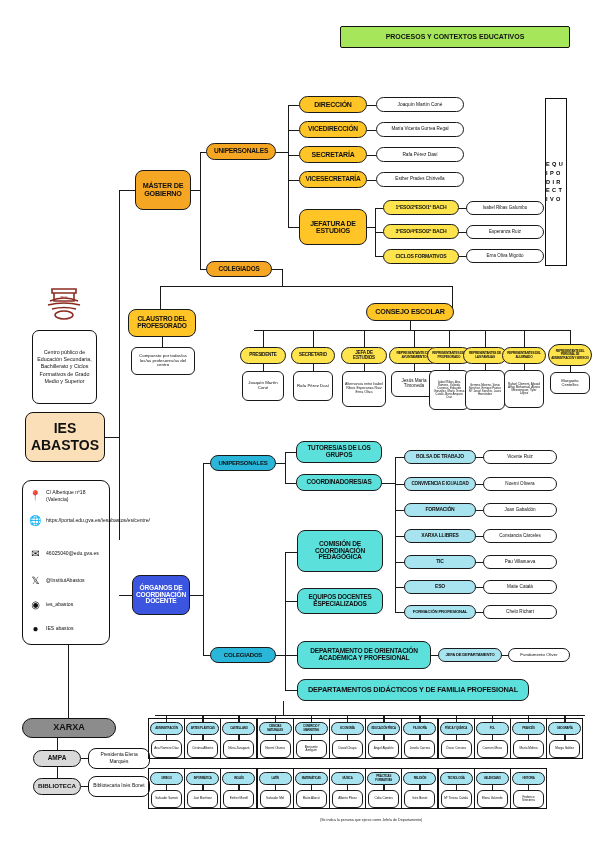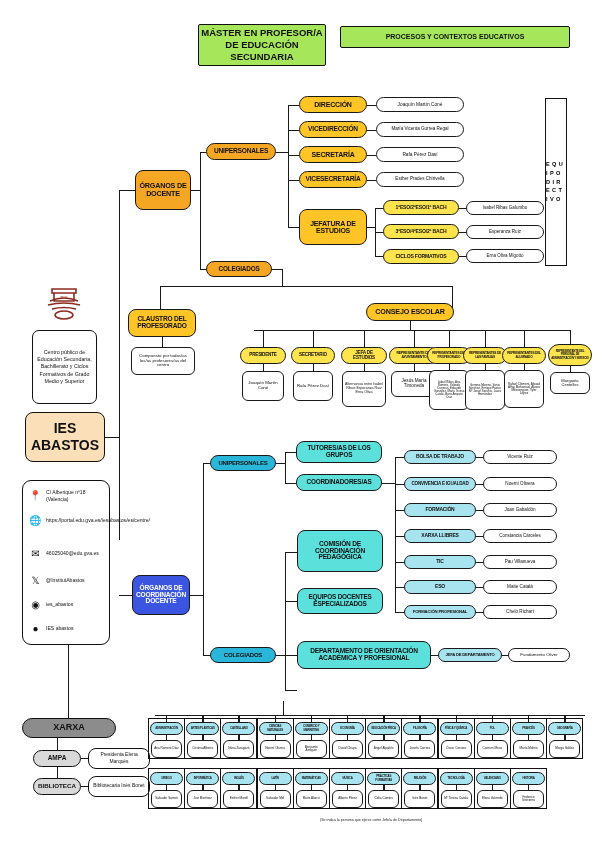--- a/index.html
+++ b/index.html
@@ -117,21 +117,20 @@
            border:1.1px solid #111; border-radius:8px; font-size:4.9px; line-height:1.3; }
 
   #footnote { left: 320px; top: 818px; font-size: 3.6px; color:#222; }
 </style>
 </head>
 <body>
 
 <div id="page">
 
 
-  <div id="title-master" class="node">MÁSTER EN PROFESOR/A DE EDUCACIÓN SECUNDARIA</div>
   <div id="title-topic" class="node">PROCESOS Y CONTEXTOS EDUCATIVOS</div>
 
   <div id="equipo-bar" class="abs">E Q U I P O
 D I R E C T I V O</div>
 
   <div id="crest" class="abs">
     <svg viewBox="0 0 52 52" width="52" height="52">
       <g fill="none" stroke="#8B2B20" stroke-width="1.6">
         <path d="M14 12 h24 v4 h-24 z"></path>
         <path d="M16 16 v8 h20 v-8"></path>
@@ -183,21 +182,21 @@
   <div class="ln lnh" style="left:81px; top:758px; width:8px;"></div>
   <div id="ampa-p" class="node">Presidenta Elena Marqués</div>
   <div id="biblio" class="node">BIBLIOTECA</div>
   <div class="ln lnh" style="left:81px; top:786px; width:8px;"></div>
   <div id="biblio-p" class="node">Bibliotecaria Inés Bonet</div>
 
   <div class="ln lnh" style="left:105px; top:437px; width:14px;"></div>
   <div class="ln lnv" style="left:119px; top:190px; height:350px;"></div>
 
   <div class="ln lnh" style="left:119px; top:190px; width:16px;"></div>
-  <div class="node round8 orange bold" style="left:135px; top:170px; width:56px; height:40px; font-size:7.2px;">ÓRGANOS DE DOCENTE</div>
+  <div class="node round8 orange bold" style="left:135px; top:170px; width:56px; height:40px; font-size:7.2px;">MÁSTER DE GOBIERNO</div>
 
   <div class="ln lnv" style="left:200px; top:152px; height:117px;"></div>
   <div class="ln lnh" style="left:191px; top:190px; width:9px;"></div>
   <div class="ln lnh" style="left:200px; top:152px; width:6px;"></div>
   <div class="ln lnh" style="left:200px; top:269px; width:6px;"></div>
 
   <div class="node pill orange bold" style="left:206px; top:143px; width:70px; height:17px; font-size:6.6px;">UNIPERSONALES</div>
   <div class="ln lnh" style="left:276px; top:152px; width:12px;"></div>
   <div class="ln lnv" style="left:288px; top:105px; height:122px;"></div>
 
@@ -362,20 +361,21 @@
   <div class="node round8 cyan2 bold" style="left:297px; top:588px; width:86px; height:26px; font-size:6.4px;">EQUIPOS DOCENTES ESPECIALIZADOS</div>
 
   <div class="ln lnh" style="left:285px; top:655px; width:12px;"></div>
   <div class="node round8 cyan2 bold" style="left:297px; top:641px; width:134px; height:28px; font-size:6.6px;">DEPARTAMENTO DE ORIENTACIÓN ACADÉMICA Y PROFESIONAL</div>
   <div class="ln lnh" style="left:431px; top:655px; width:7px;"></div>
   <div class="node pill cyanlt bold" style="left:438px; top:648px; width:64px; height:14px; font-size:4.2px;">JEFA DE DEPARTAMENTO</div>
   <div class="ln lnh" style="left:502px; top:655px; width:6px;"></div>
   <div class="node pill white" style="left:508px; top:648px; width:62px; height:14px; font-size:4.4px;">Fundamento Oliver</div>
 
   <div class="ln lnh" style="left:285px; top:690px; width:12px;"></div>
+  <div class="node round8 cyan2 bold" style="left:297px; top:679px; width:232px; height:22px; font-size:7.4px;">DEPARTAMENTOS DIDÁCTICOS Y DE FAMILIA PROFESIONAL</div>
 
   <div class="ln lnv" style="left:283px; top:701px; height:14px;"></div>
   <div class="ln lnh" style="left:155px; top:715px; width:430px;"></div>
 
   <div id="dept-grid">
       <div class="ln lnv" style="left: 166px; top: 715px; height: 7px;"></div>
       <div class="node pill cyanlt bold" style="left: 150px; top: 722px; width: 33px; height: 13px; font-size: 2.9px;">ADMINISTRACIÓN</div>
       <div class="ln lnv" style="left: 166px; top: 735px; height: 5px;"></div>
       <div class="node round6 white" style="left: 151px; top: 740px; width: 31px; height: 18px; font-size: 3.1px;">Ana Romero Díaz</div>
       <div class="abs" style="left: 148px; top: 718px; width: 37px; height: 41px; border: 1px solid rgb(17, 17, 17);"></div>

